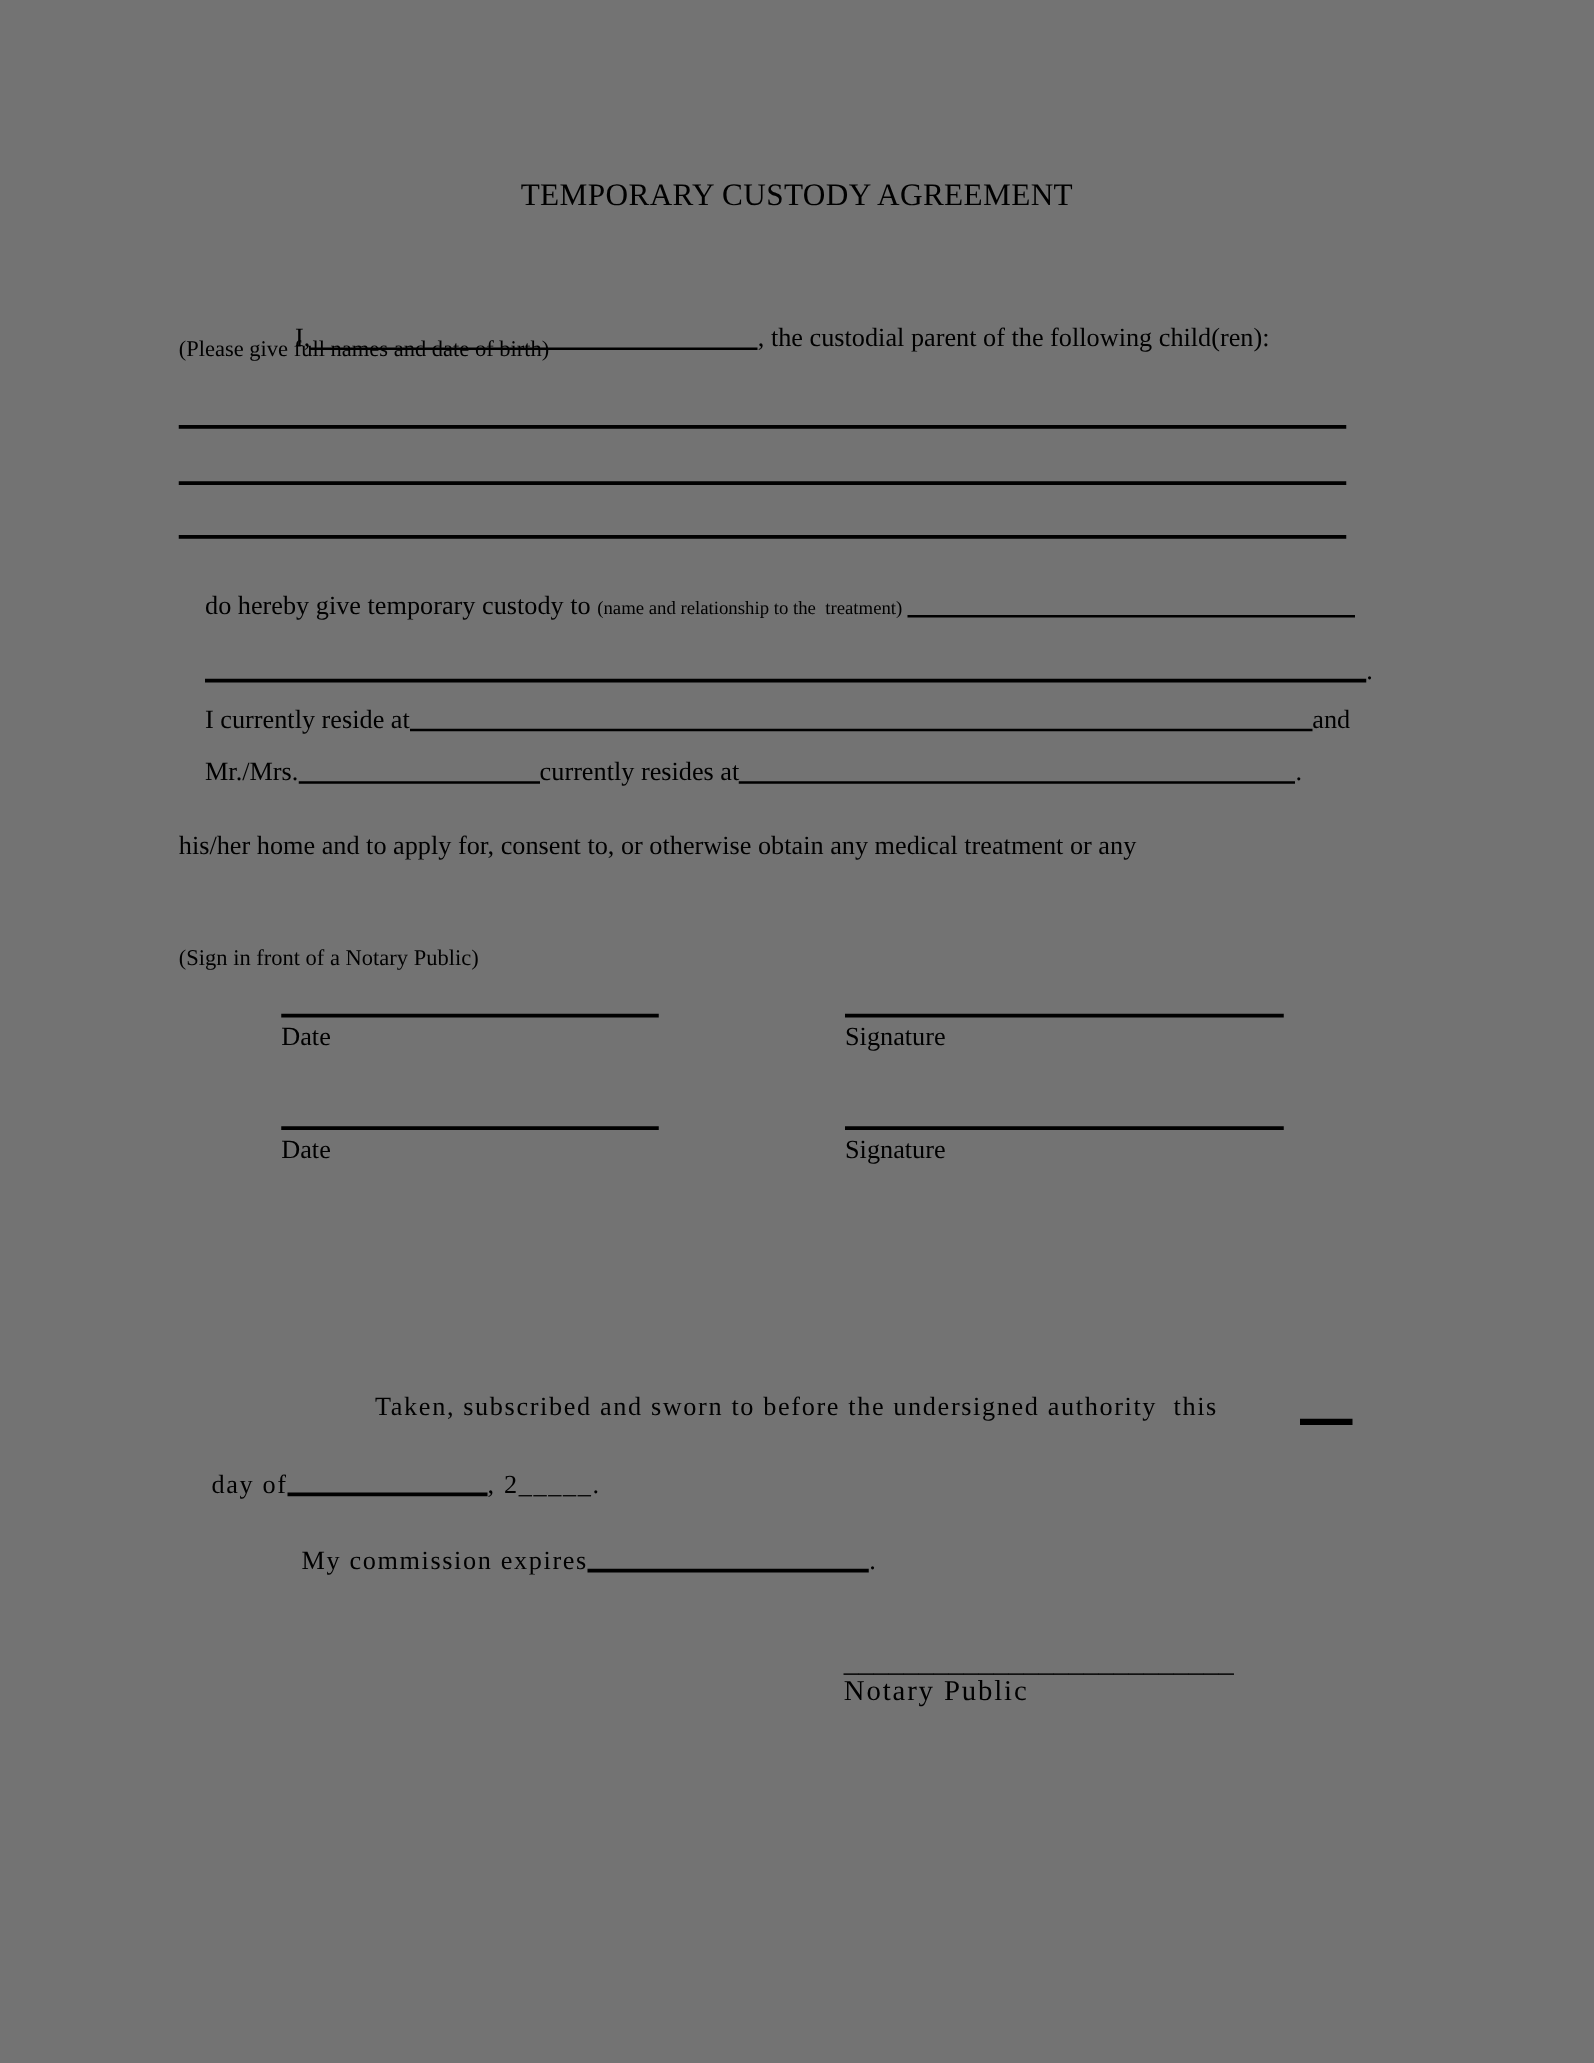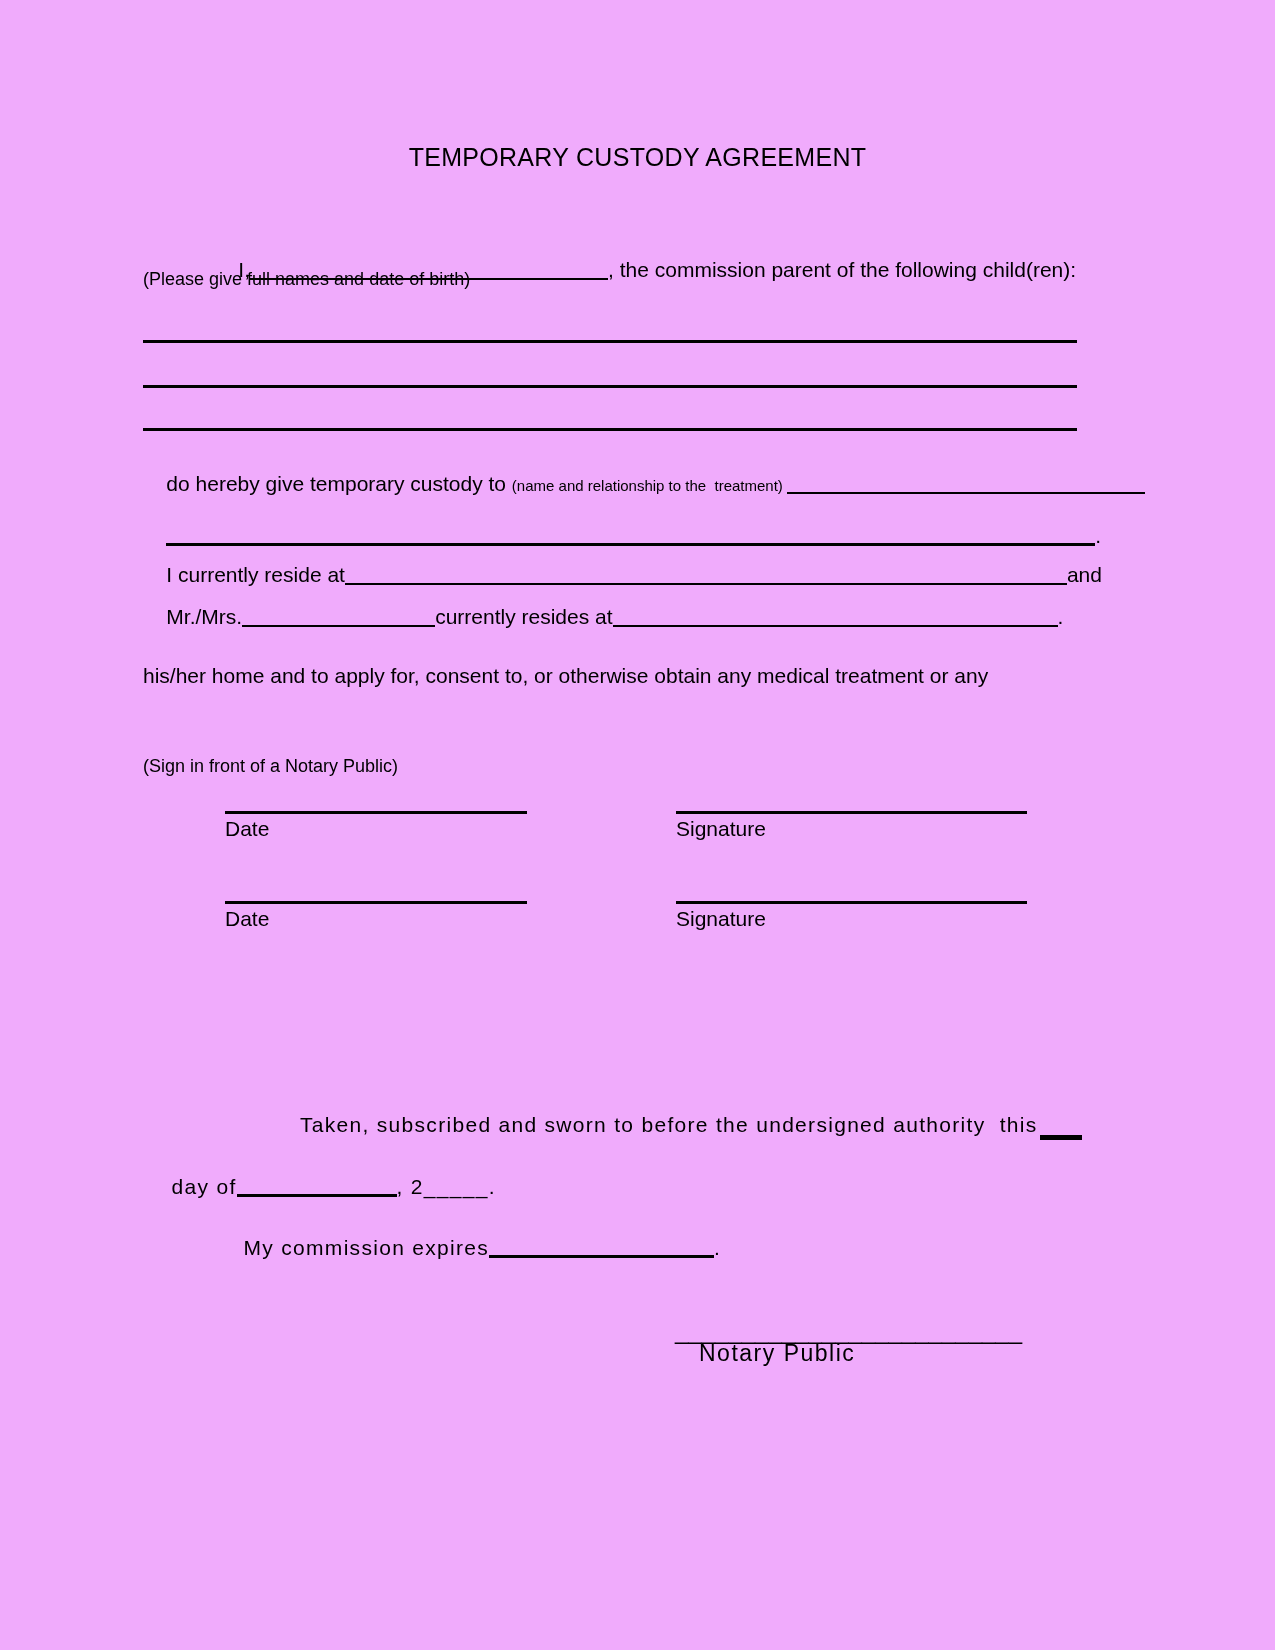--- a/index.html
+++ b/index.html
@@ -1,49 +1,49 @@
 <!DOCTYPE html>
 <html><head>
 <meta charset="utf-8">
 <style>
   html,body{margin:0;padding:0;background:#fff;}
   .page{
     position:relative;
     width:1275px;height:1650px;
-    background:#f0abfc;
-    font-family:Liberation Sans, sans-serif;
+    background:#737373;
+    font-family:Liberation Serif, serif;
     color:#000;
     overflow:hidden;
   }
   .abs{position:absolute;}
   .t21{font-size:21px;line-height:26px;white-space:pre;}
   .t13{font-size:18px;line-height:16px;white-space:pre;}
   .t15{font-size:15px;line-height:18px;white-space:pre;}
   .title{
     font-size:25px;line-height:30px;
     text-align:center;letter-spacing:0.3px;
     width:1275px;left:0;
   }
   
   .u{display:inline-block;border-bottom:2px solid #000;transform:translateY(3px);}
   .u3{border-bottom-width:3px;}
   .rule{background:#000;height:3px;}
   .spaced{letter-spacing:1.3px;}
-  .notary-label{font-size:23px;letter-spacing:1.5px;white-space:pre;margin-left:24px;}
+  .notary-label{font-size:23px;letter-spacing:1.5px;white-space:pre;}
   .underscore-line{font-size:24px;letter-spacing:0;white-space:pre;}
 </style>
 </head>
 <body>
 
 <div class="page">
 
   <div class="abs title" style="top:142px;">TEMPORARY CUSTODY AGREEMENT</div>
 
   <div class="abs t21" style="top:231px;left:215px;">
-    <span>I,</span><span class="u" style="width:358px;"></span><span>, the commission parent of the following child(ren):</span>
+    <span>I,</span><span class="u" style="width:358px;"></span><span>, the custodial parent of the following child(ren):</span>
   </div>
 
   <div class="abs t13" style="top:271px;left:143px;">(Please give full names and date of birth)</div>
 
   <div class="abs rule" style="top:340px;left:143px;width:934px;"></div>
   <div class="abs rule" style="top:385px;left:143px;width:934px;"></div>
   <div class="abs rule" style="top:428px;left:143px;width:934px;"></div>
 
   <div class="abs t21" style="top:445px;left:143px;">
     <span>do hereby give temporary custody to </span><span class="t15">(name and relationship to the  treatment) </span><span class="u" style="width:358px;"></span>

